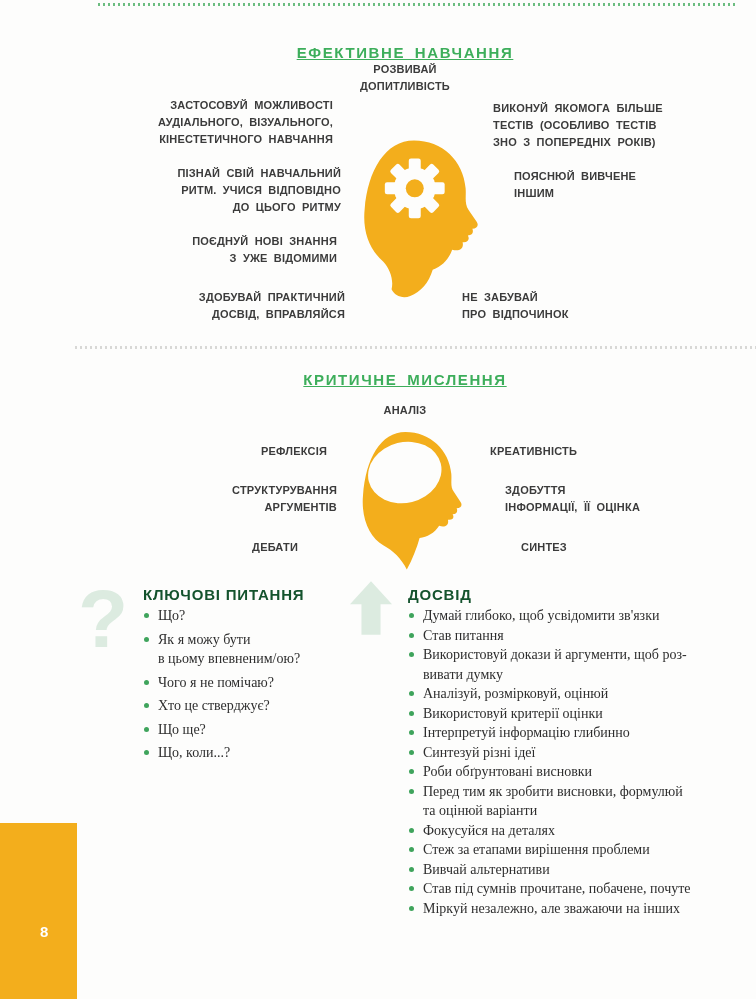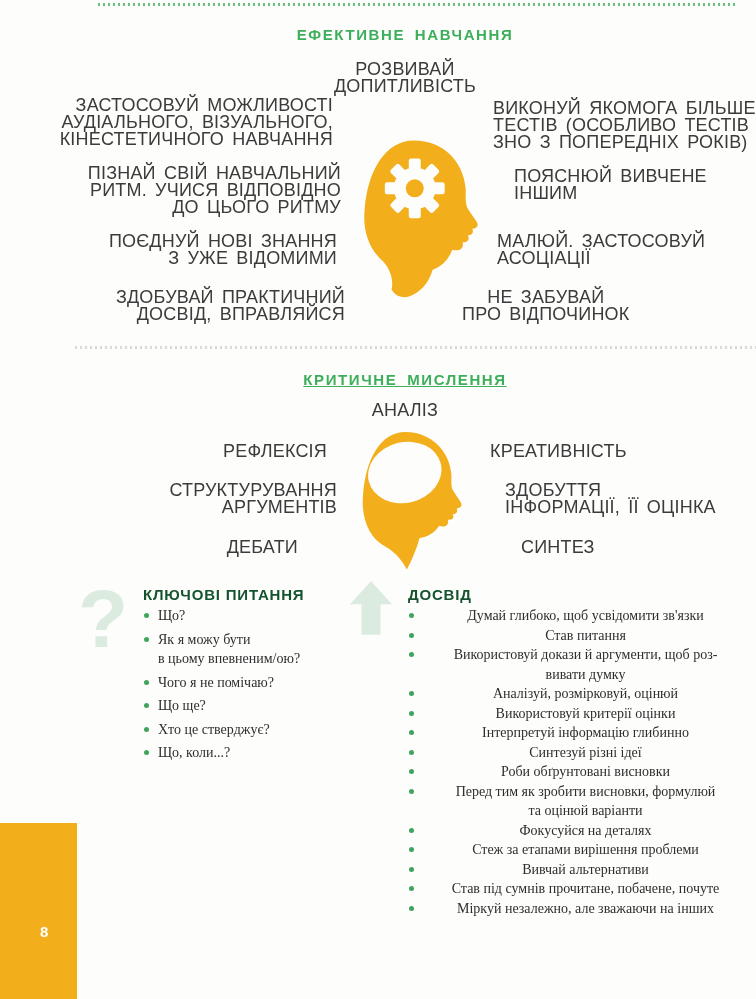--- a/index.html
+++ b/index.html
@@ -15,41 +15,41 @@
   }
   .dots-green { --dc:#6cbd80; }
   .dots-gray  { --dc:#d8d8d6; }
 
   .sec-title {
     position:absolute; left:205px; width:400px; text-align:center;
     font-weight:bold; font-size:15px; letter-spacing:1.6px; word-spacing:4px;
     color:#3dae5b; white-space:pre-line;
   }
   .caps {
-    position:absolute; font-weight:normal; font-size:18px; line-height:17px;
+    position:absolute; font-weight:bold; font-size:11px; line-height:17px;
     letter-spacing:0.2px; word-spacing:3px; color:#3b3b3b; white-space:pre-line;
   }
   .caps.r { text-align:right; }
   .caps.center { left:205px; width:400px; text-align:center; }
 
   .col-heading {
     position:absolute; font-weight:bold; font-size:15px;
     letter-spacing:0.8px; color:#14532d;
   }
   .serif-list {
     position:absolute; list-style:none; margin:0; padding:0;
     font-family:"Liberation Serif", serif; font-size:14px;
     line-height:19.5px; color:#2e2e2e;
   }
   .serif-list li { position:relative; padding-left:15px; margin-bottom:4px; white-space:pre-line; }
   .serif-list li::before {
     content:""; position:absolute; left:1px; top:7px;
     width:5px; height:5px; border-radius:50%; background:#3fa45c;
   }
-  .ways-list li { margin-bottom:0;text-align:center; }
+  .ways-list li { margin-bottom:0; }
 
   .q-icon {
     position:absolute; left:78px; top:578px;
     font-weight:bold; font-size:82px; line-height:1; color:#dcebe0;
   }
   .arrow-icon { position:absolute; left:350px; top:581px; }
 
   .head-svg { position:absolute; }
 
   .page-tab {
@@ -61,44 +61,42 @@
     color:#ffffff; font-weight:bold; font-size:15px;
   }
 </style>
 </head>
 <body>
 
 <div class="page">
 
   <div class="dots dots-green" style="left:98px; top:3px; width:640px;"></div>
 
-  <div class="sec-title" style="top:26px;">ЕФЕКТИВНЕ НАВЧАННЯ</div>
+  <div class="sec-title" style="top:44px;text-decoration:underline;">ЕФЕКТИВНЕ НАВЧАННЯ</div>
 
   <div class="caps center" style="top:61px;">РОЗВИВАЙ
 ДОПИТЛИВІСТЬ</div>
 
   <div class="caps r" style="right:423px; top:97px;">ЗАСТОСОВУЙ МОЖЛИВОСТІ
 АУДІАЛЬНОГО, ВІЗУАЛЬНОГО,
 КІНЕСТЕТИЧНОГО НАВЧАННЯ</div>
   <div class="caps r" style="right:415px; top:165px;">ПІЗНАЙ СВІЙ НАВЧАЛЬНИЙ
 РИТМ. УЧИСЯ ВІДПОВІДНО
 ДО ЦЬОГО РИТМУ</div>
   <div class="caps r" style="right:419px; top:233px;">ПОЄДНУЙ НОВІ ЗНАННЯ
 З УЖЕ ВІДОМИМИ</div>
   <div class="caps r" style="right:411px; top:289px;">ЗДОБУВАЙ ПРАКТИЧНИЙ
 ДОСВІД, ВПРАВЛЯЙСЯ</div>
 
   <div class="caps" style="left:493px; top:100px;">ВИКОНУЙ ЯКОМОГА БІЛЬШЕ
 ТЕСТІВ (ОСОБЛИВО ТЕСТІВ
 ЗНО З ПОПЕРЕДНІХ РОКІВ)</div>
   <div class="caps" style="left:514px; top:168px;">ПОЯСНЮЙ ВИВЧЕНЕ
 ІНШИМ</div>
-  <div class="caps" style="left:497px; top:233px;">МАЛЮЙ. ЗАСТОСОВУЙ
-АСОЦІАЦІЇ</div>
-  <div class="caps" style="left:462px; top:289px;text-align:center;">НЕ ЗАБУВАЙ
+  <div class="caps" style="left:462px; top:289px;">НЕ ЗАБУВАЙ
 ПРО ВІДПОЧИНОК</div>
 
   <svg class="head-svg" style="left:342px; top:136px;" width="150" height="172" viewBox="0 0 200 230">
     <path fill="#f3ae1c" d="M96,6 C134,6 162,33 165,70 C166,80 163,90 169,99 L180,115
       C183,120 180,124 174,124 C176,129 174,133 168,133 C171,138 168,143 161,142
       C163,150 157,155 147,152 C143,164 134,174 121,179 C116,196 105,209 91,214
       C81,218 70,214 66,205 C69,192 64,178 55,168 C36,152 27,126 30,98 C34,46 58,6 96,6 Z"></path>
     <g transform="translate(97,70)" fill="#fdfdfc">
       <rect x="-8" y="-40" width="16" height="18" rx="3"></rect>
       <rect x="-8" y="-40" width="16" height="18" rx="3" transform="rotate(45)"></rect>
@@ -139,22 +137,22 @@
 
   <div class="q-icon">?</div>
 
   <div class="col-heading" style="left:143px; top:586px;">КЛЮЧОВІ ПИТАННЯ</div>
 
   <ul class="serif-list" style="left:143px; top:606px; width:235px;">
     <li>Що?</li>
     <li>Як я можу бути
 в цьому впевненим/ою?</li>
     <li>Чого я не помічаю?</li>
+    <li>Хто це стверджує?</li>
     <li>Що ще?</li>
-    <li>Хто це стверджує?</li>
     <li>Що, коли...?</li>
   </ul>
 
   <svg class="arrow-icon" width="42" height="54" viewBox="0 0 44 56">
     <polygon points="22,0 44,24 32,24 32,56 12,56 12,24 0,24" fill="#dcebe0"></polygon>
   </svg>
 
   <div class="col-heading" style="left:408px; top:586px;">ДОСВІД</div>
 
   <ul class="serif-list ways-list" style="left:408px; top:606px; width:340px;">

